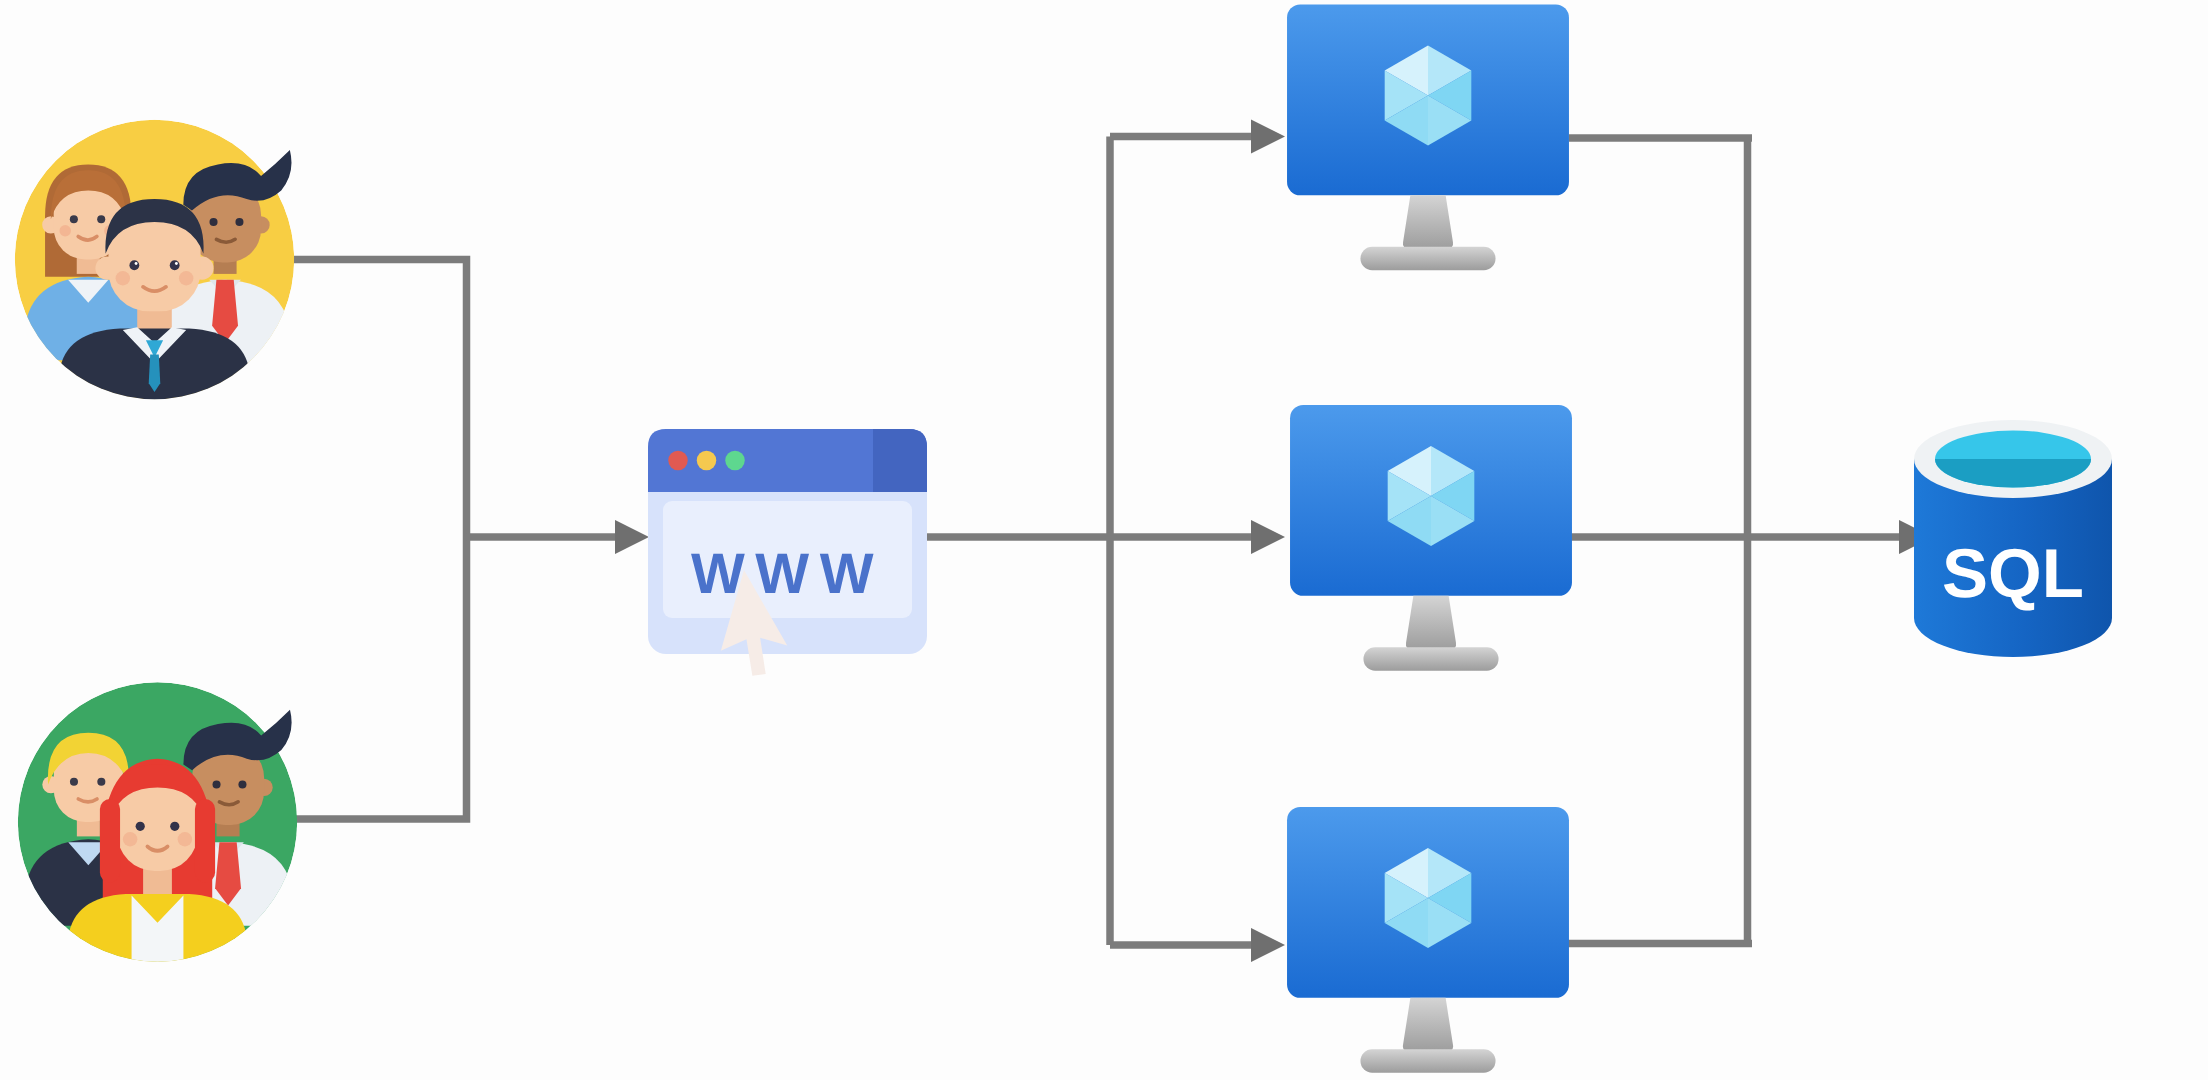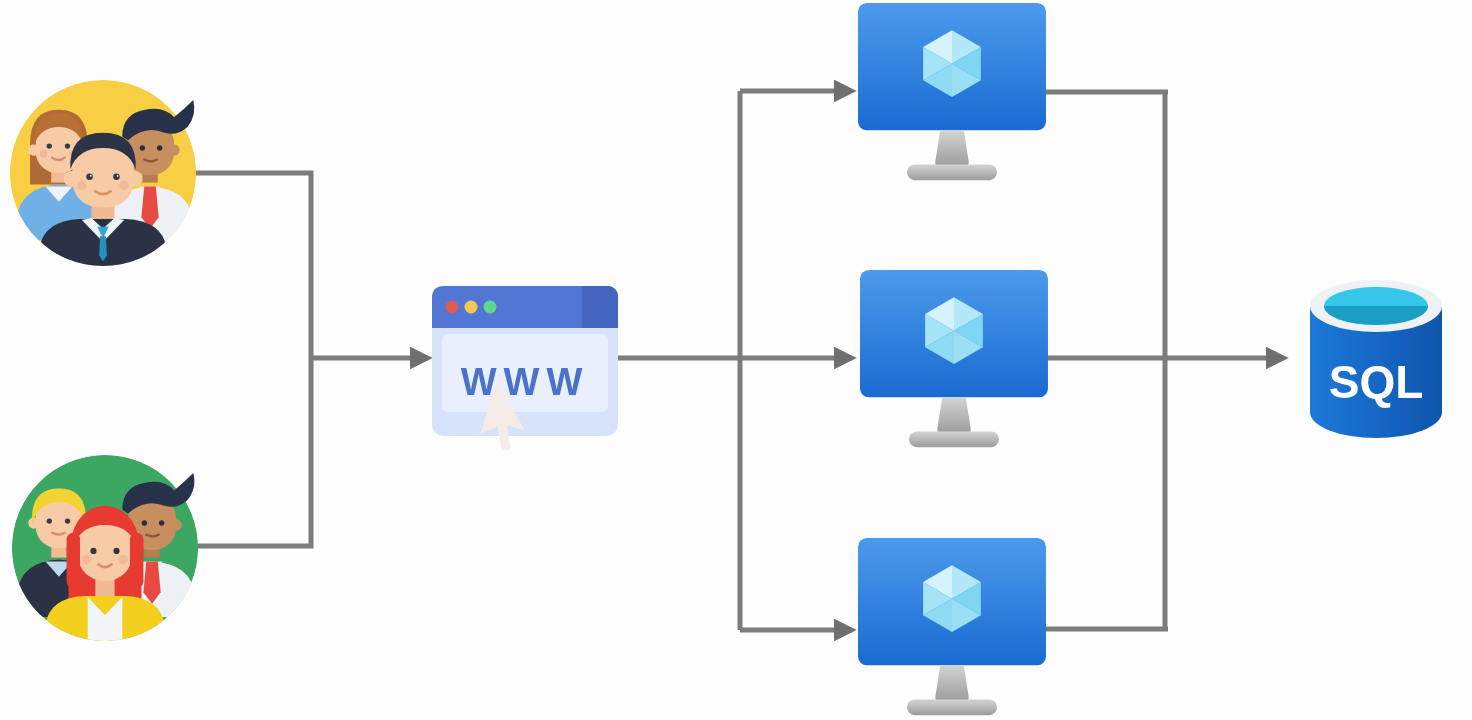--- a/index.html
+++ b/index.html
@@ -247,21 +247,21 @@
         <polygon points="70.5,47 100,64 70.5,81" fill="#A5E3F7"></polygon>
         <polygon points="70.5,81 100,64 100,98" fill="#8FDBF4"></polygon>
         <polygon points="100,64 129.5,47 129.5,81" fill="#7FD6F3"></polygon>
         <polygon points="100,64 129.5,81 100,98" fill="#9ADFF5"></polygon>
       </g>
       <path d="M88,132 L112,132 L117,164 Q118,169 111,169 L89,169 Q82,169 83,164 Z" fill="url(#st3)"></path>
       <rect x="54" y="167" width="92" height="16" rx="8" fill="url(#st3)"></rect>
     </svg>
   </div>
 
-  <div class="node" style="left:1306px;top:276px;">
+  <div class="node" style="left:1272px;top:276px;">
     <svg width="140" height="170" viewBox="0 0 140 170">
       <defs>
         <linearGradient id="sqlb" x1="0" y1="0" x2="1" y2="0">
           <stop offset="0" stop-color="#1E79D8"></stop>
           <stop offset="0.55" stop-color="#1565C4"></stop>
           <stop offset="1" stop-color="#0F55AC"></stop>
         </linearGradient>
       </defs>
       <path d="M4,30 L4,136 A66,26 0 0 0 136,136 L136,30 Z" fill="url(#sqlb)"></path>
       <ellipse cx="70" cy="30" rx="66" ry="26" fill="#EFF2F4"></ellipse>

